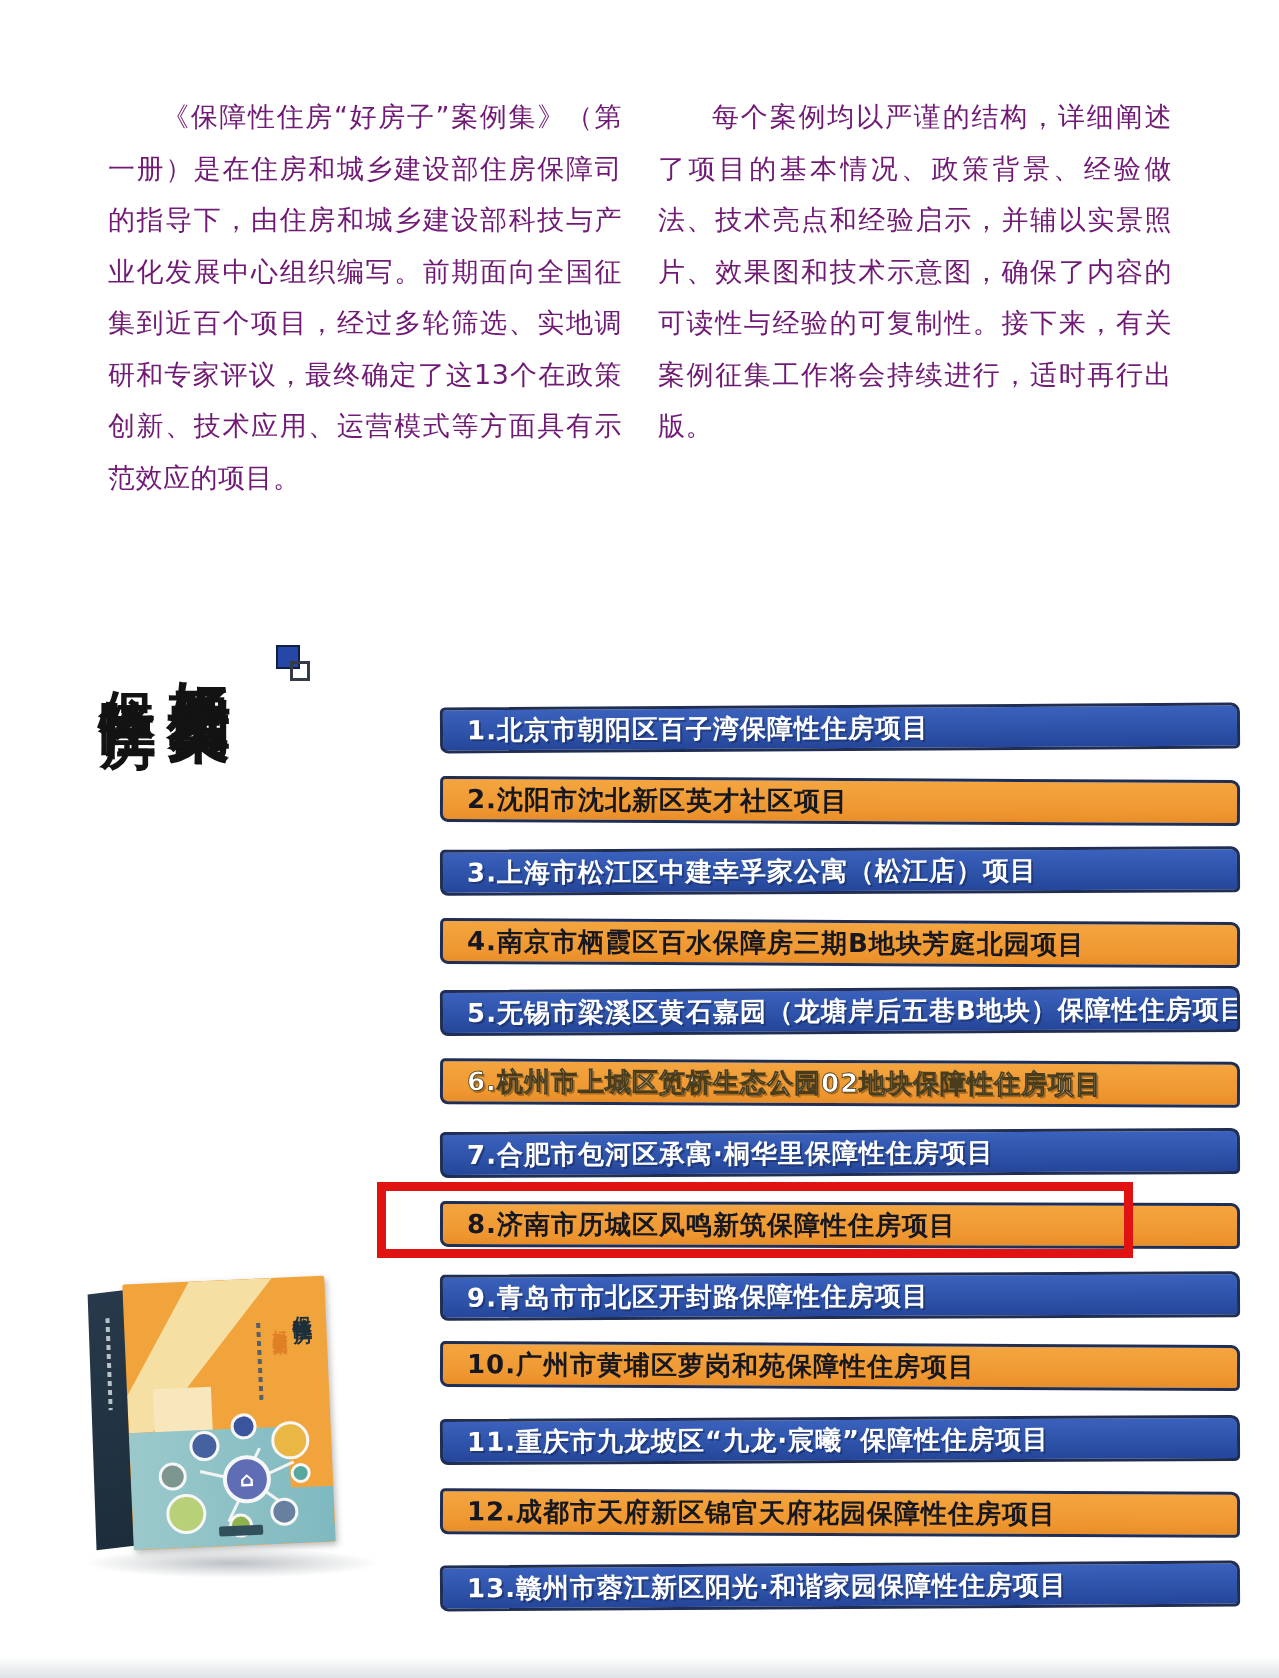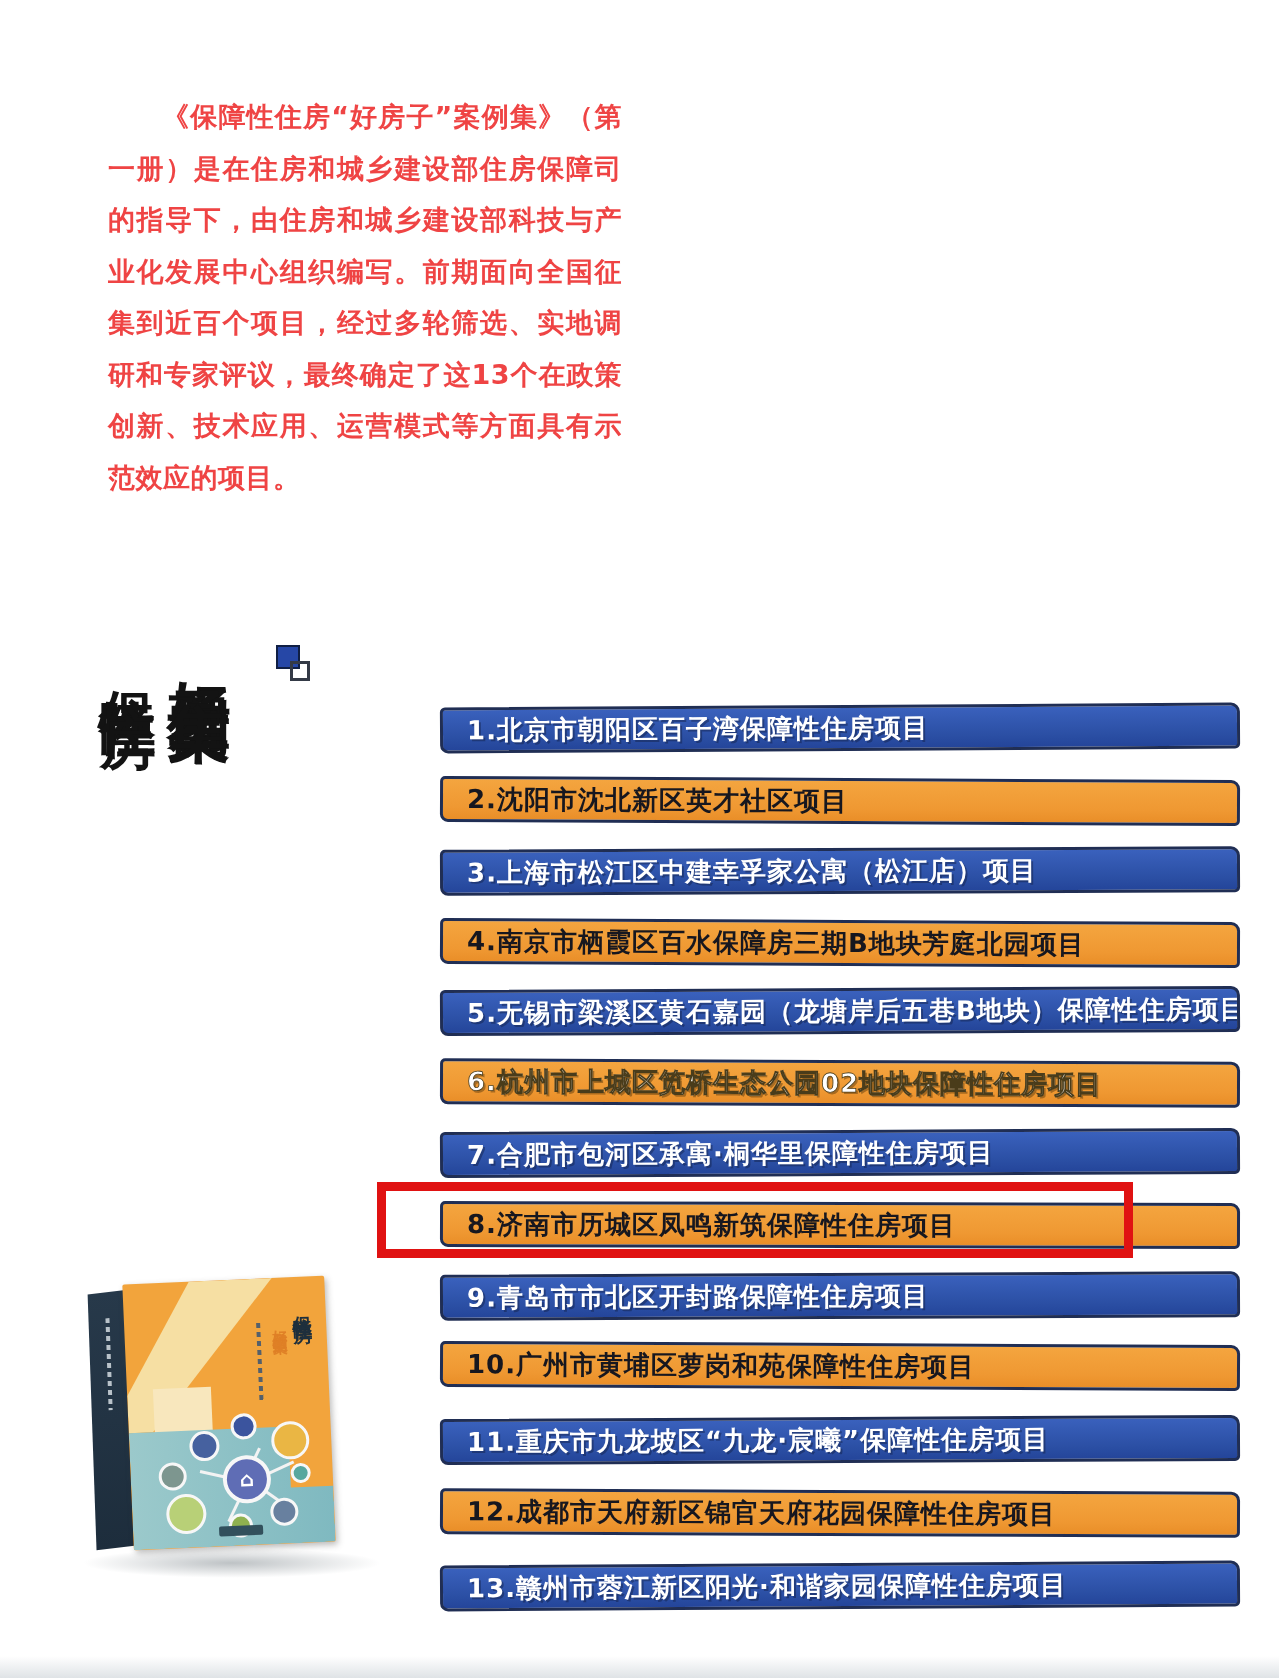--- a/index.html
+++ b/index.html
@@ -1,21 +1,21 @@
 <!DOCTYPE html>
 <html><head>
 <meta charset="utf-8">
 <style>
   html,body{margin:0;padding:0;background:#ffffff;}
   body{font-family:"DejaVu Sans","Liberation Sans",sans-serif;}
   #page{position:relative;width:1279px;height:1678px;margin:0 auto;background:#fff;overflow:hidden;}
 
   
-  .para{position:absolute;width:514px;font-size:27px;line-height:51.5px;font-weight:700;
-        color:#ef4444;text-align:justify;text-indent:2em;letter-spacing:.5px;}
+  .para{position:absolute;width:514px;font-size:27px;line-height:51.5px;font-weight:400;
+        color:#701a75;text-align:justify;text-indent:2em;letter-spacing:.5px;}
   #para-left{left:108px;top:64px;}
   #para-right{left:658px;top:64px;}
 
   
   .v-title{position:absolute;writing-mode:vertical-rl;font-weight:900;color:#131313;line-height:1;}
   #title-main{left:168px;top:632px;font-size:63px;letter-spacing:4px;}
   #title-sub{left:100px;top:646px;font-size:56px;letter-spacing:5px;}
 
   
   #accent-squares{position:absolute;left:276px;top:645px;width:42px;height:46px;}
@@ -71,20 +71,21 @@
   #page-bottom-shadow{position:absolute;left:0;bottom:0;width:100%;height:22px;
       background:linear-gradient(180deg,rgba(223,227,230,0),#dfe3e6);}
 </style>
 </head>
 <body>
 
 <div id="page">
 
   <p class="para" id="para-left">《保障性住房“好房子”案例集》（第一册）是在住房和城乡建设部住房保障司的指导下，由住房和城乡建设部科技与产业化发展中心组织编写。前期面向全国征集到近百个项目，经过多轮筛选、实地调研和专家评议，最终确定了这13个在政策创新、技术应用、运营模式等方面具有示范效应的项目。</p>
 
+  <p class="para" id="para-right">每个案例均以严谨的结构，详细阐述了项目的基本情况、政策背景、经验做法、技术亮点和经验启示，并辅以实景照片、效果图和技术示意图，确保了内容的可读性与经验的可复制性。接下来，有关案例征集工作将会持续进行，适时再行出版。</p>
 
   <div class="v-title" id="title-main">好房子案例集</div>
   <div class="v-title" id="title-sub">保障性住房</div>
 
   <div id="accent-squares">
     <div class="solid"></div>
     <div class="outline"></div>
   </div>
 
   <div>

